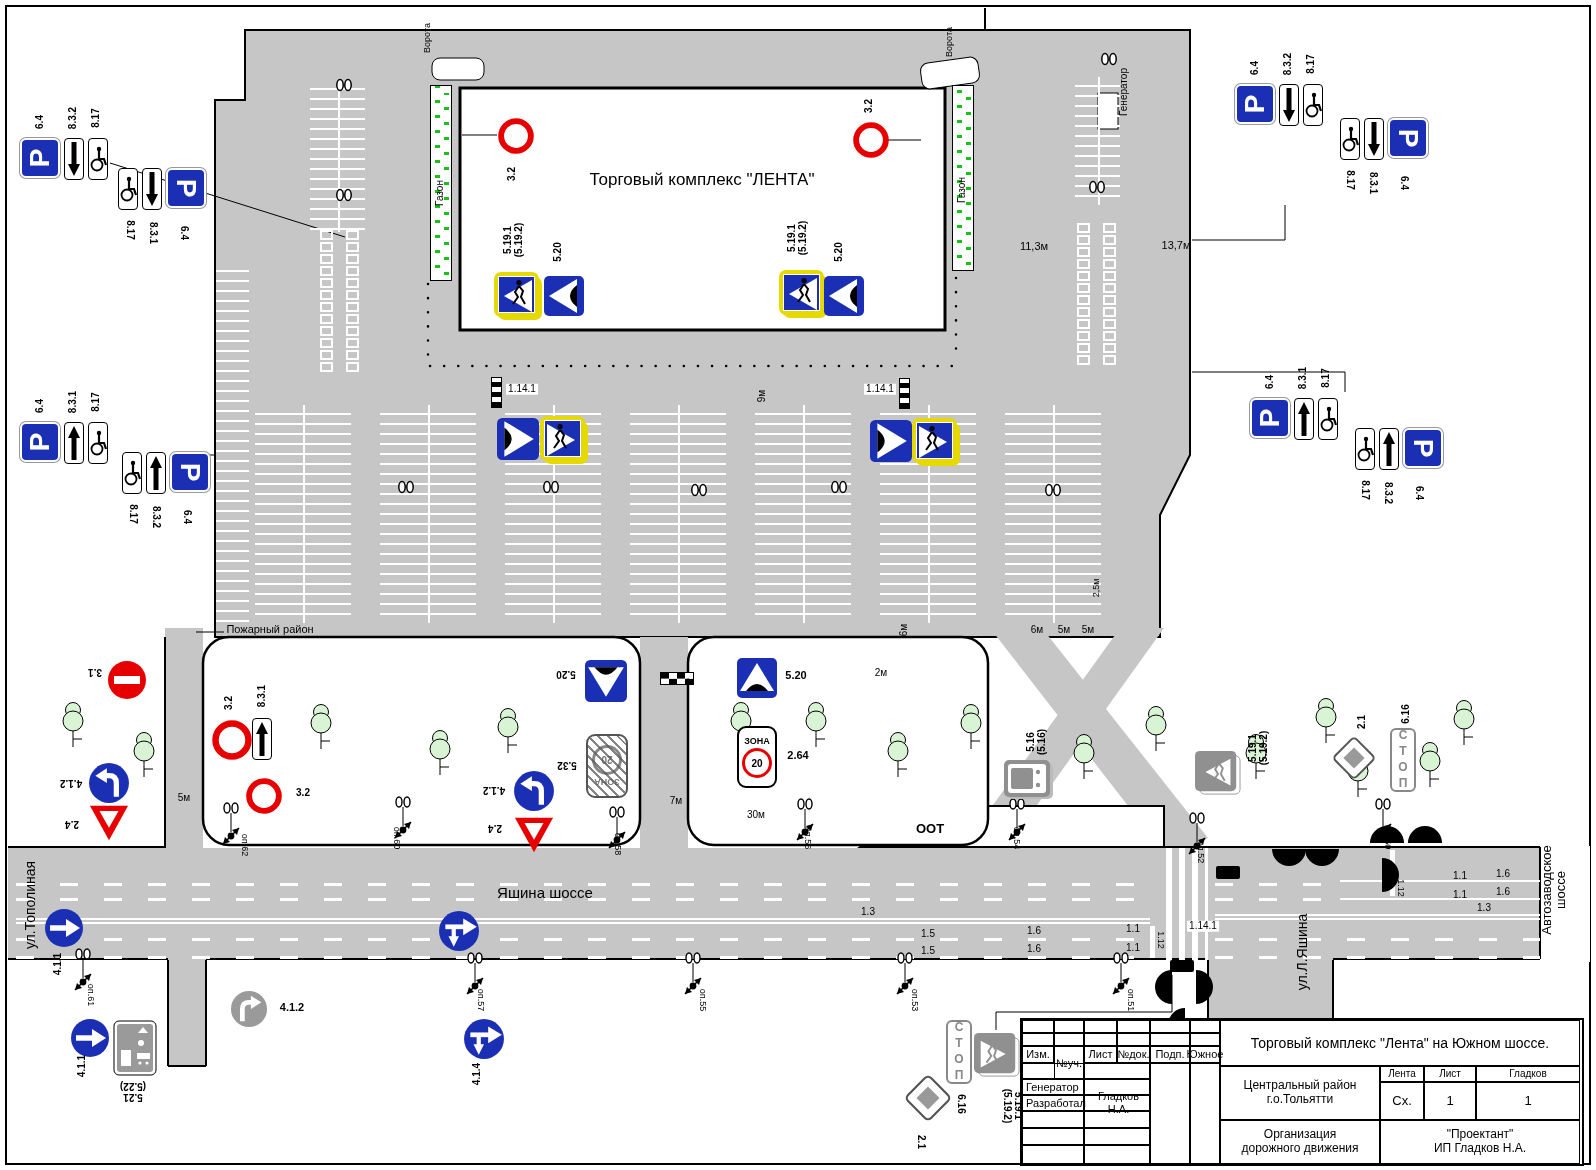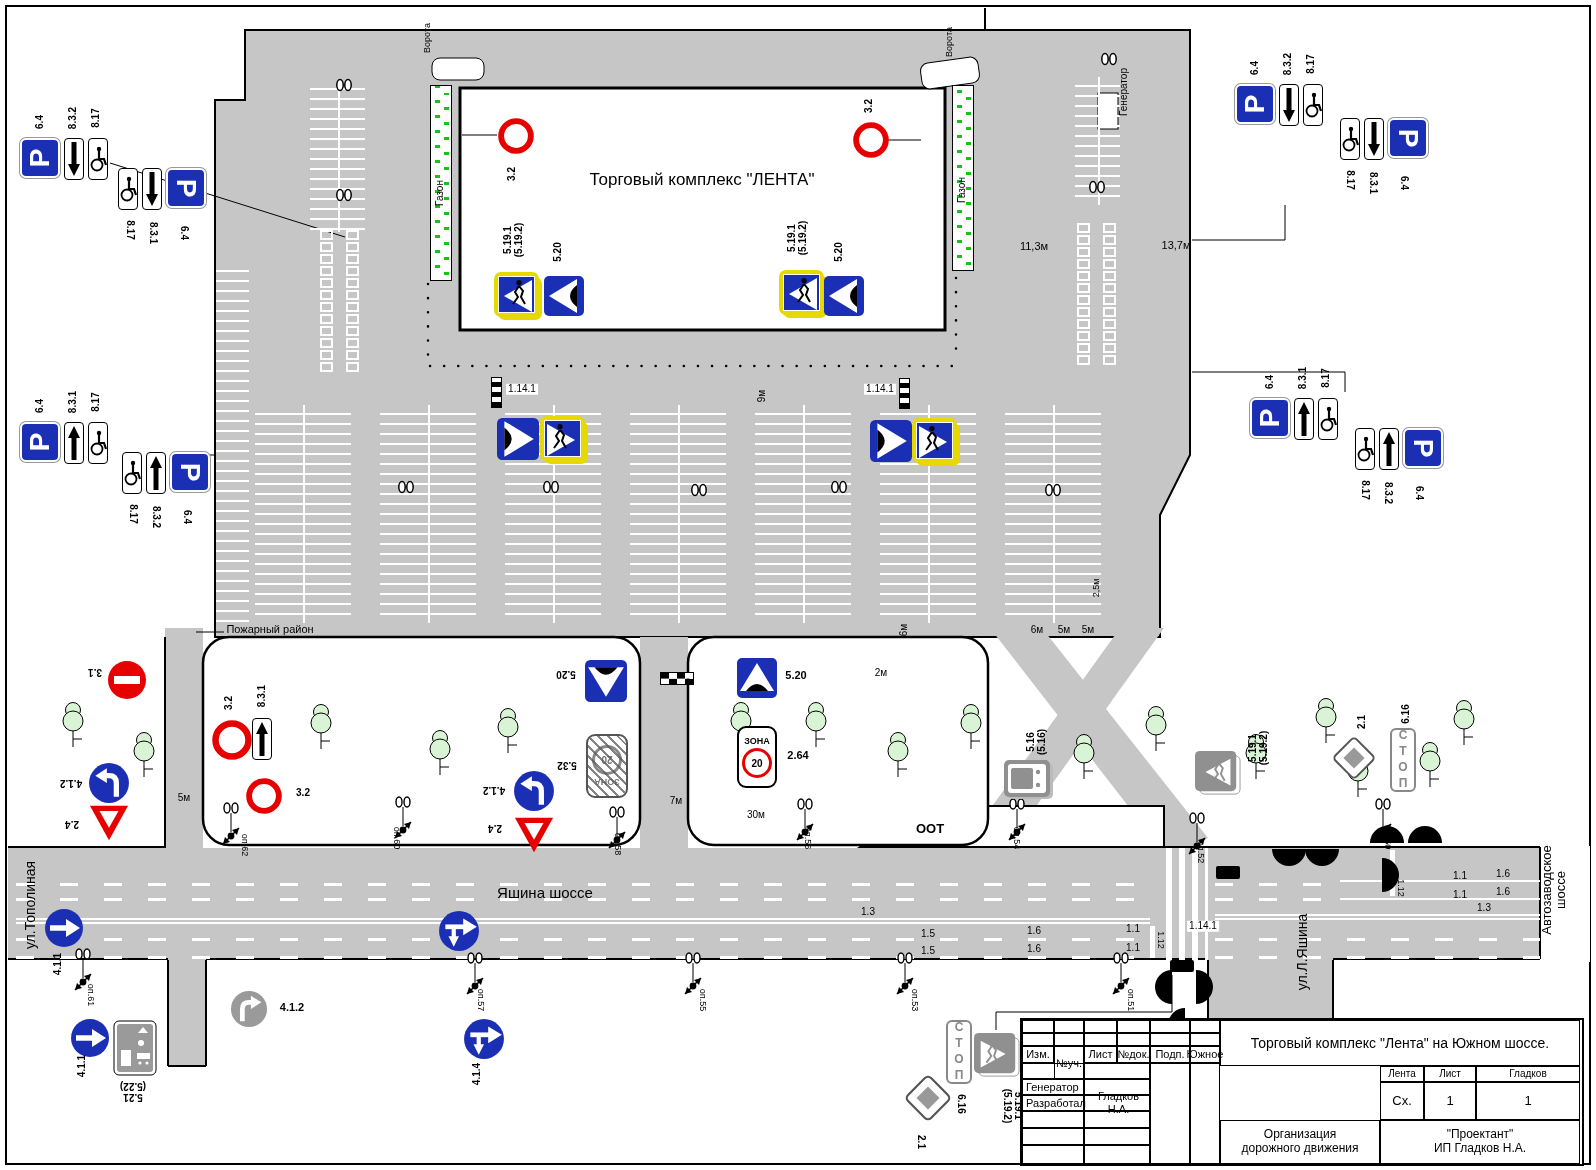--- a/index.html
+++ b/index.html
@@ -921,20 +921,22 @@
   <div class="cell lcell" style="left:0;top:75px;width:62px;height:16px;">Разработал</div>
   <div class="cell lcell" style="left:62px;top:75px;width:66px;height:16px;">Гладков Н.А.</div>
   <div class="cell" style="left:0;top:91px;width:62px;height:17px;"></div>
   <div class="cell" style="left:62px;top:91px;width:66px;height:17px;"></div>
   <div class="cell" style="left:0;top:108px;width:62px;height:17px;"></div>
   <div class="cell" style="left:62px;top:108px;width:66px;height:17px;"></div>
   <div class="cell" style="left:0;top:125px;width:62px;height:19px;"></div>
   <div class="cell" style="left:62px;top:125px;width:66px;height:19px;"></div>
   <div class="cell" style="left:128px;top:43px;width:40px;height:101px;"></div>
   <div class="cell" style="left:168px;top:43px;width:30px;height:101px;"></div>
+  <div class="cell" style="left:198px;top:46px;width:160px;height:54px;font-size:12px;">Центральный район
+г.о.Тольятти</div>
   <div class="cell" style="left:358px;top:46px;width:44px;height:16px;font-size:10px;">Лента</div>
   <div class="cell" style="left:402px;top:46px;width:52px;height:16px;font-size:10px;">Лист</div>
   <div class="cell" style="left:454px;top:46px;width:104px;height:16px;font-size:10px;">Гладков</div>
   <div class="cell" style="left:358px;top:62px;width:44px;height:38px;font-size:13px;">Сх.</div>
   <div class="cell" style="left:402px;top:62px;width:52px;height:38px;font-size:13px;">1</div>
   <div class="cell" style="left:454px;top:62px;width:104px;height:38px;font-size:13px;">1</div>
   <div class="cell" style="left:198px;top:100px;width:160px;height:44px;font-size:12px;">Организация
 дорожного движения</div>
   <div class="cell" style="left:358px;top:100px;width:200px;height:44px;font-size:12px;">"Проектант"
 ИП Гладков Н.А.</div>

